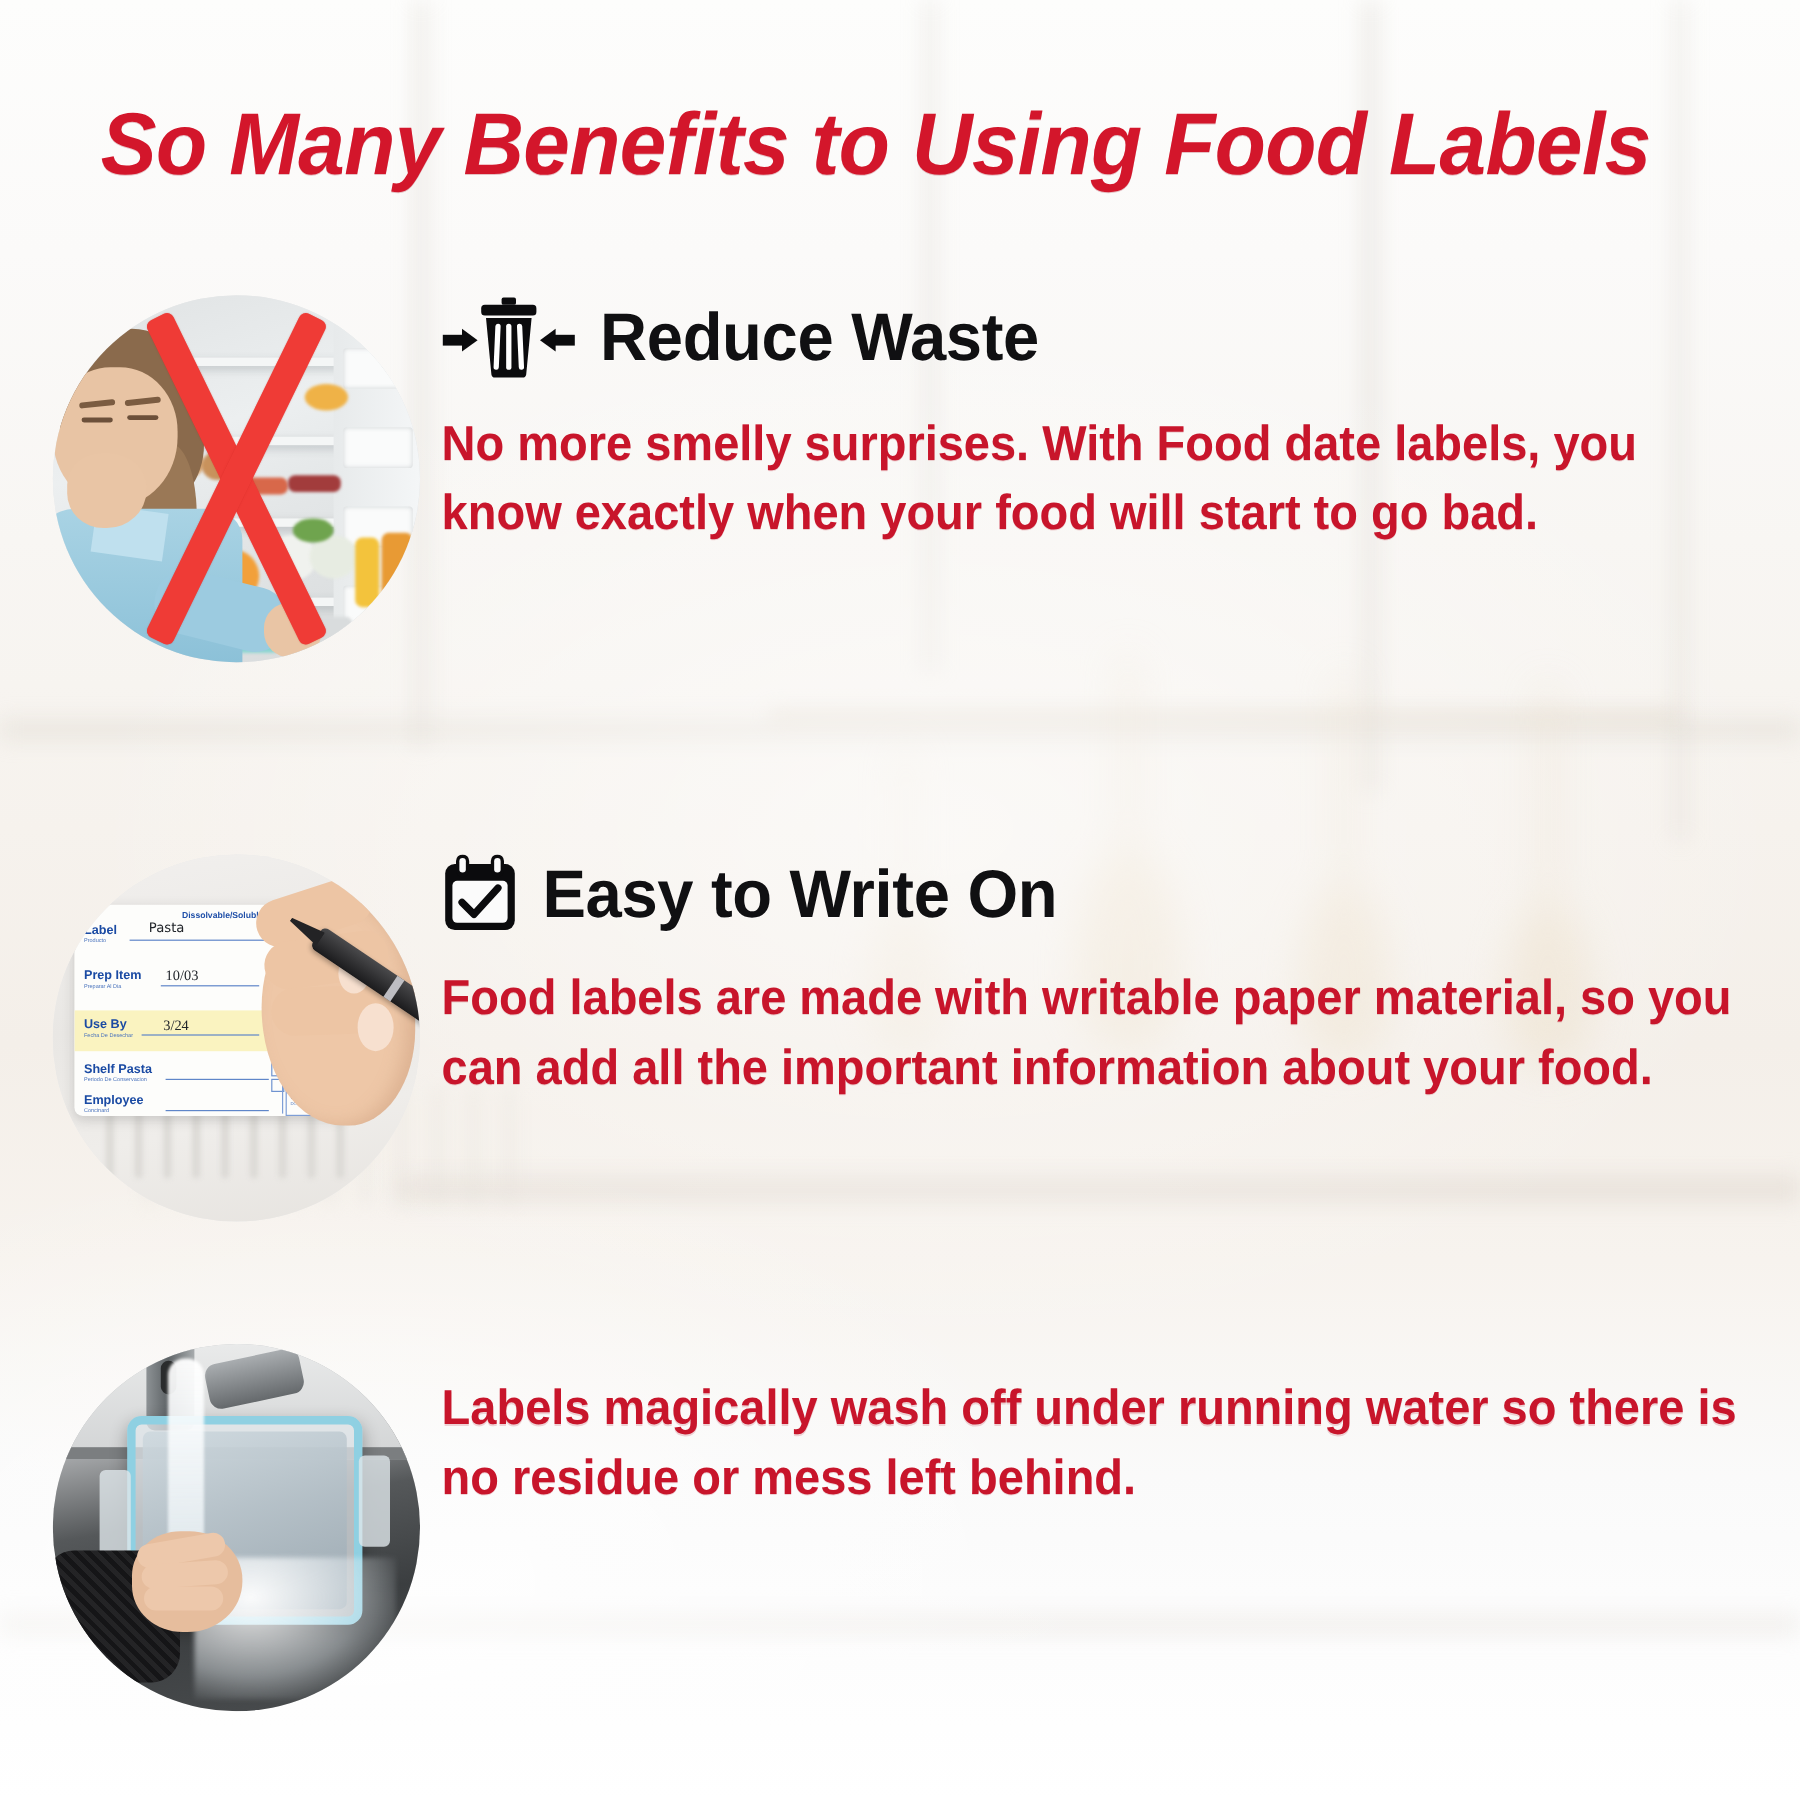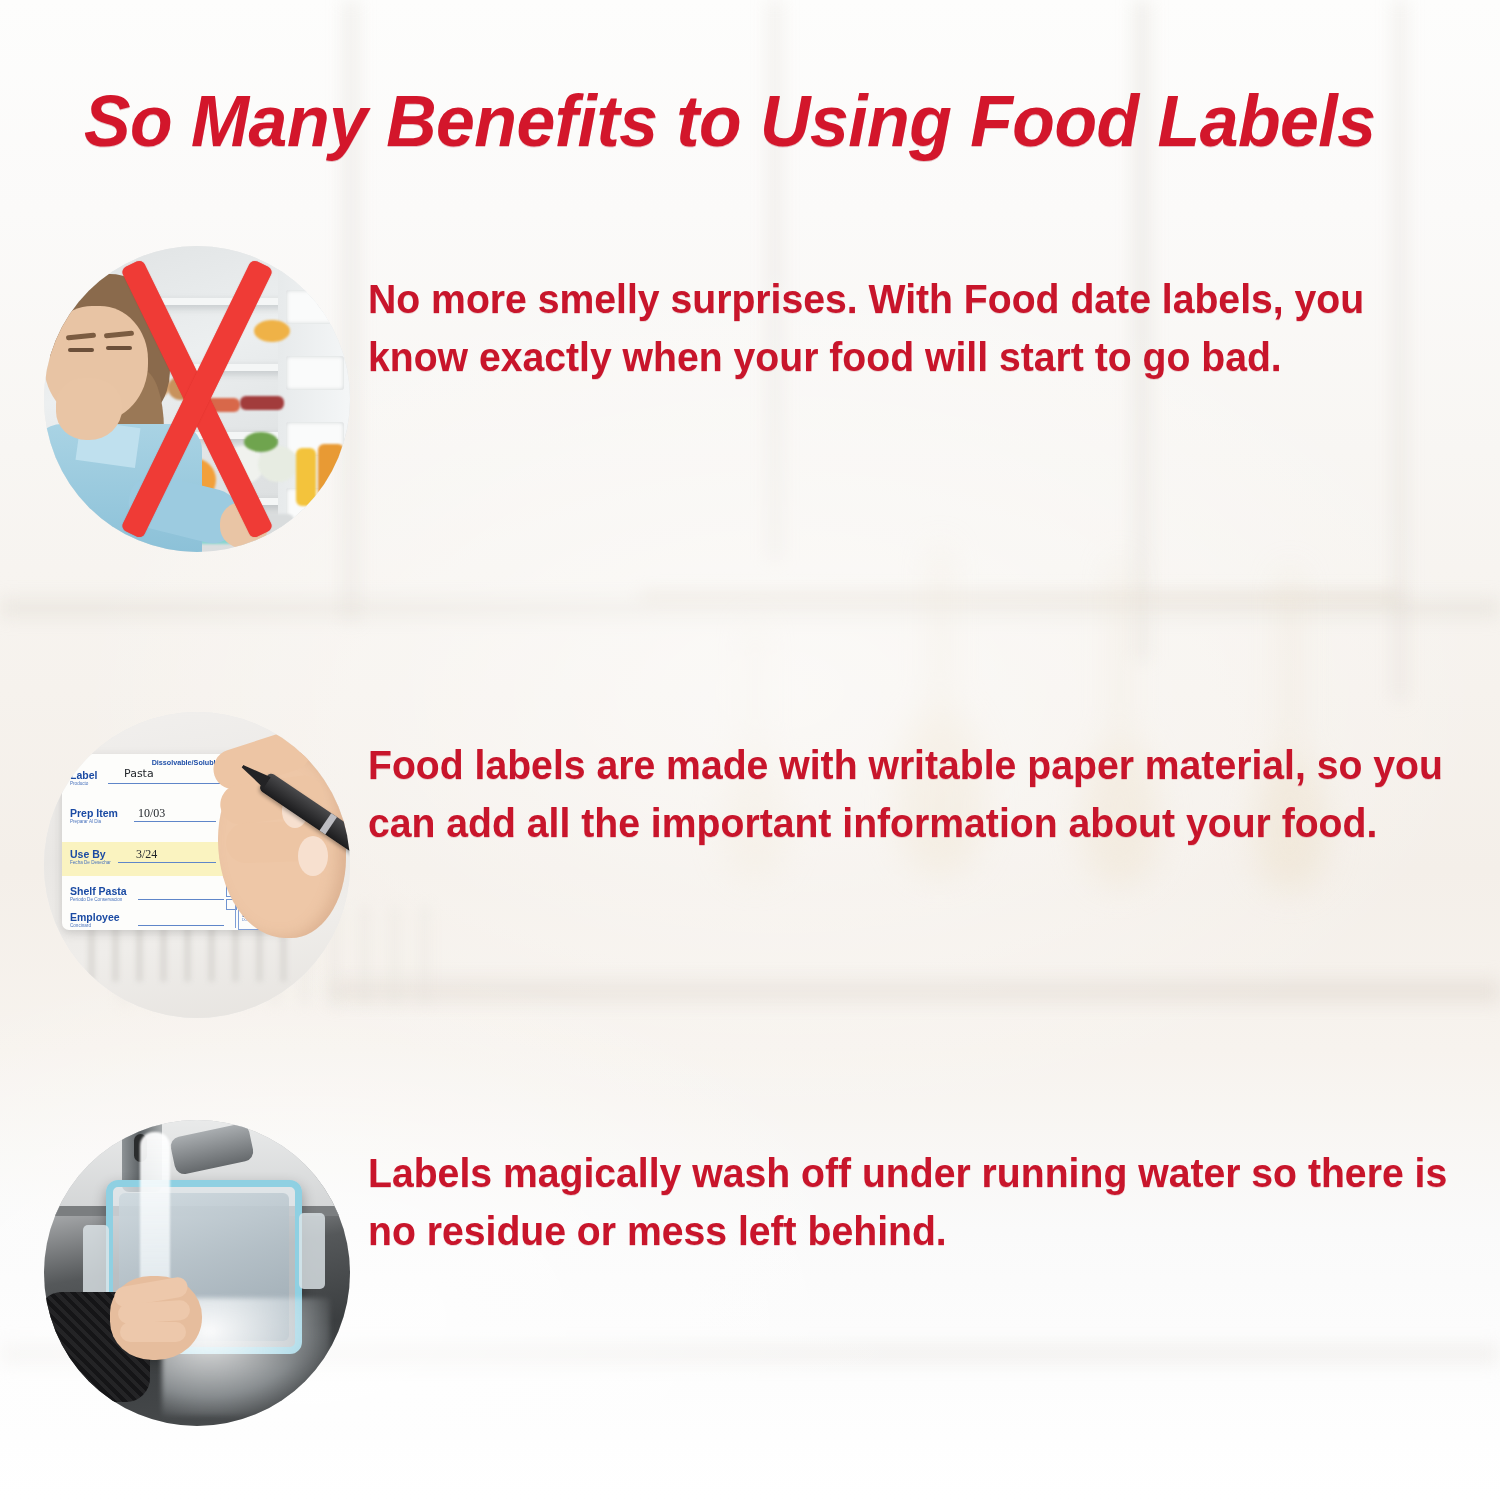--- a/index.html
+++ b/index.html
@@ -264,20 +264,45 @@
           <div class="w-hand2"></div>
         </div>
         <div class="redx">
           <span></span>
             <span></span>
         </div>
       </div>
     </div>
 
     <div class="textcol">
+      <div class="headline">
+        <svg class="icon" width="112" height="70" viewBox="0 0 112 70">
+
+          <g fill="#0b0b0d">
+            <rect x="1" y="33" width="18" height="9"></rect>
+            <polygon points="17,28 30,37.5 17,47"></polygon>
+
+            <rect x="93" y="33" width="18" height="9"></rect>
+            <polygon points="95,28 82,37.5 95,47"></polygon>
+
+            <rect x="50" y="2" width="12" height="6" rx="1.6"></rect>
+
+            <rect x="33" y="8" width="46" height="9" rx="3"></rect>
+
+            <path d="M37 19 h38 l-4.5 47 a3 3 0 0 1 -3 2.6 H44.5 a3 3 0 0 1 -3 -2.6 Z"></path>
+          </g>
+
+          <g stroke="#ffffff" stroke-width="4.4" stroke-linecap="round">
+            <line x1="47" y1="26" x2="45.5" y2="60"></line>
+            <line x1="56" y1="26" x2="56" y2="60"></line>
+            <line x1="65" y1="26" x2="66.5" y2="60"></line>
+          </g>
+        </svg>
+        <span class="htxt">Reduce Waste</span>
+      </div>
       <div class="body">No more smelly surprises. With Food date labels, you know exactly when your food will start to go bad.</div>
     </div>
   </div>
 
   <div class="row row-2">
 
     <div class="thumb">
       <div class="thumb-inner">
         <div class="kit2"></div>
         <div class="k2-rack">
@@ -359,20 +384,32 @@
           <div class="h2-nail" style="left:70px;top:76px;width:26px;height:34px"></div>
           <div class="pen">
             <div class="pen-tip"></div>
             <div class="pen-band"></div>
           </div>
         </div>
       </div>
     </div>
 
     <div class="textcol">
+      <div class="headline">
+        <svg class="icon" width="64" height="66" viewBox="0 0 64 66">
+          <rect x="3" y="8" width="58" height="55" rx="8" fill="#0b0b0d"></rect>
+          <rect x="9" y="22" width="46" height="35" rx="4" fill="#fbfbfb"></rect>
+          <rect x="12" y="0" width="11" height="19" rx="5.5" fill="#0b0b0d"></rect>
+          <rect x="41" y="0" width="11" height="19" rx="5.5" fill="#0b0b0d"></rect>
+          <rect x="14.8" y="3" width="5.4" height="12" rx="2.7" fill="#fbfbfb"></rect>
+          <rect x="43.8" y="3" width="5.4" height="12" rx="2.7" fill="#fbfbfb"></rect>
+          <polyline points="17,40 27,50 47,28" fill="none" stroke="#0b0b0d" stroke-width="6" stroke-linecap="round" stroke-linejoin="round"></polyline>
+        </svg>
+        <span class="htxt">Easy to Write On</span>
+      </div>
       <div class="body">Food labels are made with writable paper material, so you can add all the important information about your food.</div>
     </div>
   </div>
 
   <div class="row row-3">
 
     <div class="thumb">
       <div class="thumb-inner">
         <div class="sink">
           <div class="counter"></div>

